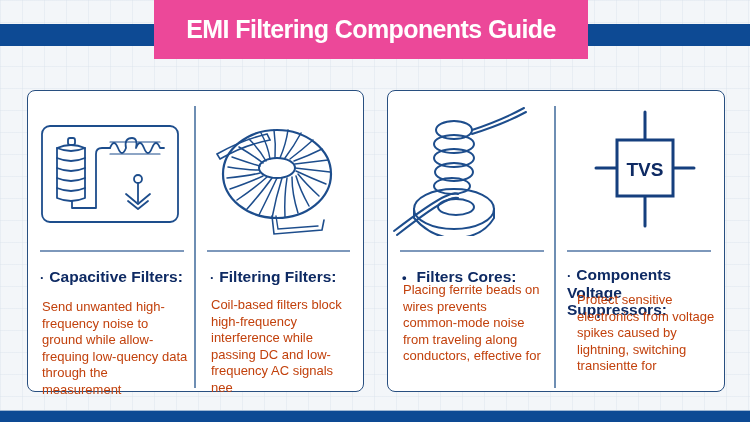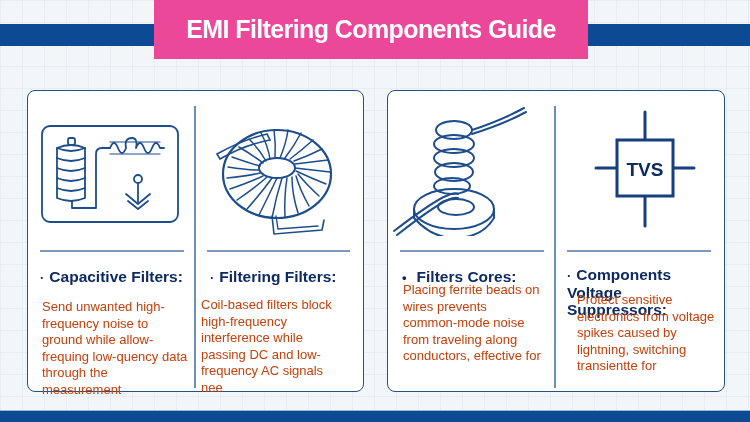--- a/index.html
+++ b/index.html
@@ -143,21 +143,21 @@
 </svg>
 
 <div class="heading" style="left:40px; top:268px">
   <span class="bullet">·</span><span>Capacitive Filters:</span>
 </div>
 <div class="body" style="left:42px; top:299px; width:146px">Send unwanted high-frequency noise to ground while allow-frequing low-quency data through the measurement</div>
 
 <div class="heading" style="left:210px; top:268px">
   <span class="bullet">·</span><span>Filtering Filters:</span>
 </div>
-<div class="body" style="left:201px; top:297px; width:145px">Coil-based filters block high-frequency interference while passing DC and low-frequency AC signals nee</div>
+<div class="body" style="left:211px; top:297px; width:145px">Coil-based filters block high-frequency interference while passing DC and low-frequency AC signals nee</div>
 
 <div class="heading" style="left:402px; top:268px">
   <span class="bullet" style="margin-right:10px">•</span><span>Filters Cores:</span>
 </div>
 <div class="body" style="left:403px; top:282px; width:140px">Placing ferrite beads on wires prevents common-mode noise from traveling along conductors, effective for</div>
 
 <div class="heading" style="left:567px; top:266px; width:150px; white-space:normal">
   <span class="bullet">·</span><span>Components Voltage Suppressors:</span>
 </div>
 <div class="body" style="left:577px; top:292px; width:140px">Protect sensitive electronics from voltage spikes caused by lightning, switching transientte for</div>

